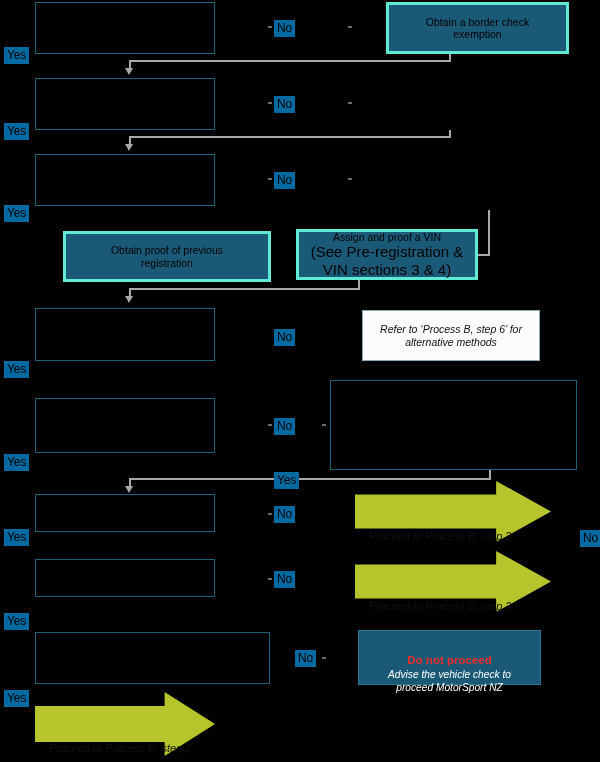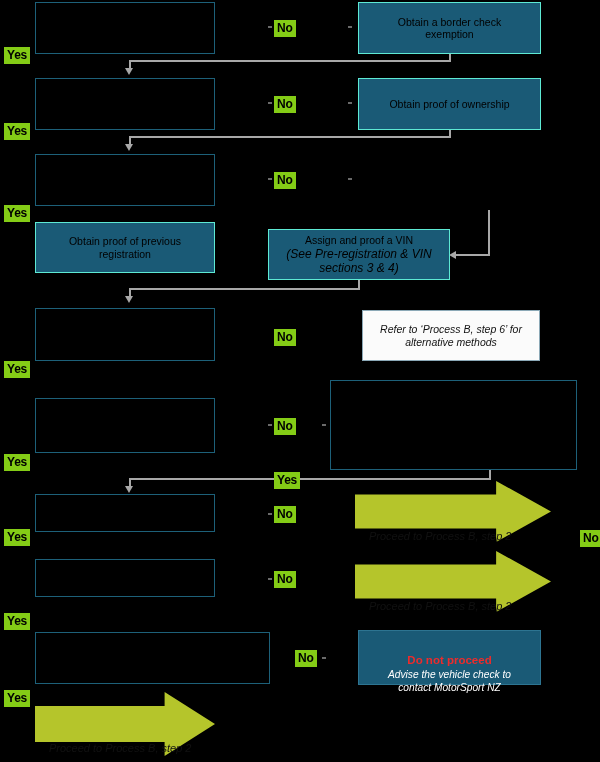--- a/index.html
+++ b/index.html
@@ -33,30 +33,30 @@
     line-height: 1.18;
   }
   
   .box-hollow {
     border: 1px solid #1d6079;
     background: #000000;
   }
   
   .box-teal {
     background: #1a5a76;
-    border: 1px solid #5eead4;
+    border: 3px solid #5eead4;
     color: #000000;
     font-size: 10.5px;
     padding: 3px 6px;
+    margin-left: 28px;
   }
   .box-teal .t-main { display:block; }
   .box-teal .t-sub {
     display:block;
-    font-style: italic;
-    font-size: 12px;
+    font-size: 15px;
   }
   
   .box-white {
     background: #fbfbfb;
     border: 1px solid #8ba8b6;
     color: #121212;
     font-style: italic;
     font-size: 10.5px;
     padding: 3px 8px;
   }
@@ -76,23 +76,23 @@
     margin-top: 34px;
   }
   .box-warn .w-body {
     color: #ffffff;
     font-style: italic;
     line-height: 1.25;
   }
   
   .edge-label {
     position: absolute;
-    background: #84cc16;
+    background: #0369a1;
     color: #000000;
-    font-weight: bold;
+    font-weight: normal;
     font-size: 12px;
     line-height: 1;
     padding: 2px 3px 3px 3px;
     letter-spacing: -0.2px;
     white-space: nowrap;
   }
   
   .hline {
     position: absolute;
     background: #a8a8a8;
@@ -171,44 +171,39 @@
   <div class="hline" style="left:129px; top:60px; width:322px;"></div>
   <div class="vline" style="left:129px; top:60px; height:10px;"></div>
   <div class="arrow-down" style="left:125px; top:68px;"></div>
 
   <div class="node box-hollow" style="left:35px; top:78px; width:180px; height:52px;">
     <span></span>
   </div>
   <div class="stub" style="left:268px; top:102px;"></div>
   <div class="edge-label" style="left:274px; top:96px;">No</div>
   <div class="stub" style="left:348px; top:102px;"></div>
-  <div class="node box-teal" style="left:358px; top:78px; width:183px; height:52px;">
-    <span>
-      <span class="t-main">Obtain proof of ownership</span>
-    </span>
-  </div>
   <div class="edge-label" style="left:4px; top:123px;">Yes</div>
   <div class="vline" style="left:449px; top:130px; height:8px;"></div>
   <div class="hline" style="left:129px; top:136px; width:322px;"></div>
   <div class="vline" style="left:129px; top:136px; height:10px;"></div>
   <div class="arrow-down" style="left:125px; top:144px;"></div>
 
   <div class="node box-hollow" style="left:35px; top:154px; width:180px; height:52px;">
     <span></span>
   </div>
   <div class="stub" style="left:268px; top:178px;"></div>
   <div class="edge-label" style="left:274px; top:172px;">No</div>
   <div class="stub" style="left:348px; top:178px;"></div>
   <div class="edge-label" style="left:4px; top:205px;">Yes</div>
 
   <div class="vline" style="left:488px; top:210px; height:46px;"></div>
   <div class="hline" style="left:456px; top:254px; width:34px;"></div>
   <div class="arrow-left" style="left:449px; top:251px;"></div>
 
-  <div class="node box-teal" style="left:35px; top:222px; width:180px; height:51px;">
+  <div class="node box-teal" style="left:35px; top:231px; width:208px; height:51px;">
     <span>
       <span class="t-main">Obtain proof of previous</span>
       <span class="t-main">registration</span>
     </span>
   </div>
   <div class="node box-teal" style="left:268px; top:229px; width:182px; height:51px;">
     <span>
       <span class="t-main">Assign and proof a VIN</span>
       <span class="t-sub">(See Pre-registration &amp; VIN sections 3 &amp; 4)</span>
     </span>
@@ -270,21 +265,21 @@
   <div class="edge-label" style="left:4px; top:613px;">Yes</div>
 
   <div class="node box-hollow" style="left:35px; top:632px; width:235px; height:52px;">
     <span></span>
   </div>
   <div class="edge-label" style="left:295px; top:650px;">No</div>
   <div class="stub" style="left:322px; top:657px;"></div>
   <div class="node box-warn" style="left:358px; top:630px; width:183px; height:55px;">
     <span class="w-title">Do not proceed</span>
     <span class="w-body">Advise the vehicle check to</span>
-    <span class="w-body">contact MotorSport NZ</span>
+    <span class="w-body">proceed MotorSport NZ</span>
   </div>
   <div class="edge-label" style="left:4px; top:690px;">Yes</div>
 
   <div class="chevron" style="left:35px; top:692px; width:180px; height:64px;">
     <span class="shape"></span>
     <span class="label">Proceed to Process B, step 2</span>
   </div>
 
 </div>
 

